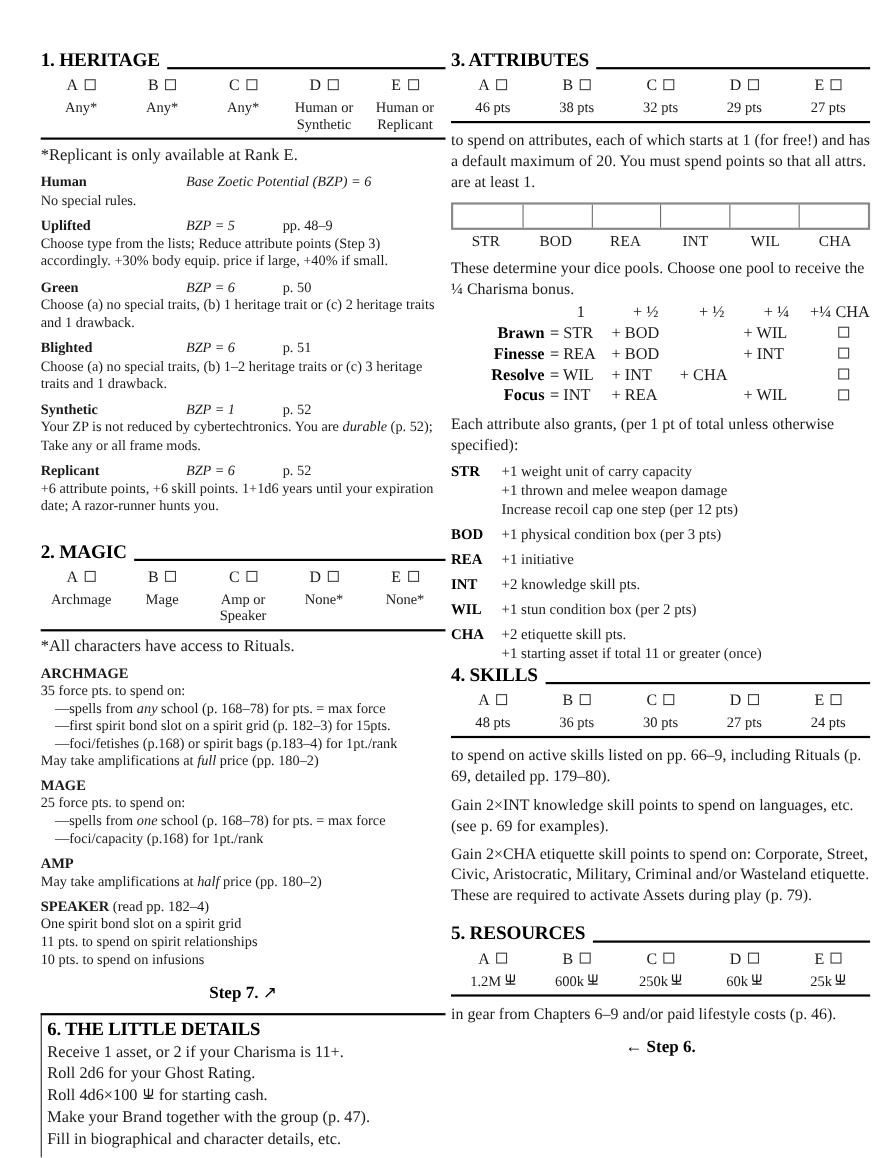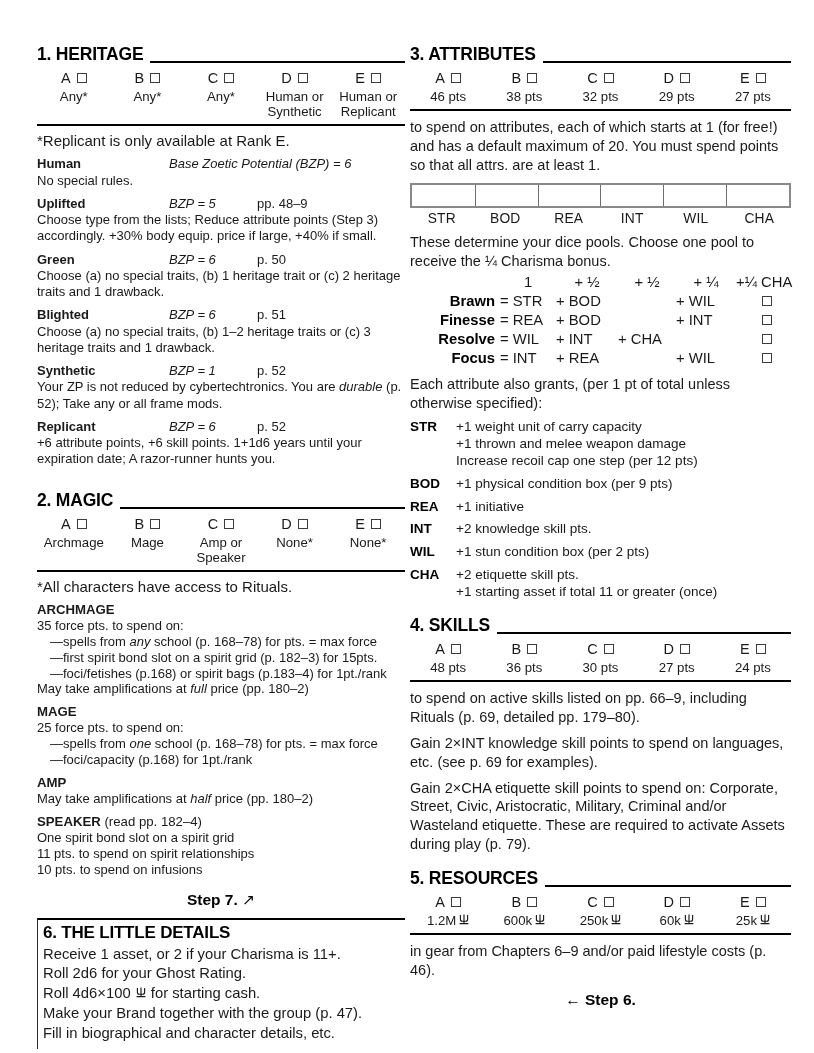--- a/index.html
+++ b/index.html
@@ -1,17 +1,17 @@
 <!DOCTYPE html>
 <html><head>
 <meta charset="utf-8">
 <style>
   html,body{margin:0;padding:0;background:#fff;}
   .page{position:relative;width:814px;height:1053px;background:#fff;overflow:hidden;
-        font-family:Liberation Sans, sans-serif;color:#1a1a1a;}
+        font-family:Liberation Serif, serif;color:#1a1a1a;}
   .col{position:absolute;top:44px;}
   #col-left{left:37px;width:368px;}
   #col-right{left:410px;width:381px;}
 
   .sec-head{display:flex;align-items:flex-end;color:#000;font-weight:bold;
             font-size:17.5px;letter-spacing:-0.2px;line-height:1.2;}
   .sec-head .rule{flex:1;border-bottom:2.2px solid #000;margin:0 0 2px 7px;}
 
   .rank-grid{display:grid;grid-template-columns:repeat(5,1fr);text-align:center;}
   .rank-letter{font-size:14.5px;padding:5px 0 1px;white-space:nowrap;}
@@ -308,21 +308,21 @@
       <div class="grant-row">
         <span class="grant-label">STR</span>
         <span>
           <div>+1 weight unit of carry capacity</div>
           <div>+1 thrown and melee weapon damage</div>
           <div>Increase recoil cap one step (per 12 pts)</div>
         </span>
       </div>
       <div class="grant-row">
         <span class="grant-label">BOD</span>
-        <span>+1 physical condition box (per 9 pts)</span>
+        <span>+1 physical condition box (per 3 pts)</span>
       </div>
       <div class="grant-row">
         <span class="grant-label">REA</span>
         <span>+1 initiative</span>
       </div>
       <div class="grant-row">
         <span class="grant-label">INT</span>
         <span>+2 knowledge skill pts.</span>
       </div>
       <div class="grant-row">
@@ -331,21 +331,21 @@
       </div>
       <div class="grant-row">
         <span class="grant-label">CHA</span>
         <span>
           <div>+2 etiquette skill pts.</div>
           <div>+1 starting asset if total 11 or greater (once)</div>
         </span>
       </div>
     </div>
 
-    <div style="margin-top:14px">
+    <div style="">
       <div class="sec-head">
         <span>4. SKILLS</span>
         <div class="rule"></div>
       </div>
       <div class="rank-grid">
         <div class="rank-letter"><span>A</span><span class="cb"></span></div>
         <div class="rank-letter"><span>B</span><span class="cb"></span></div>
         <div class="rank-letter"><span>C</span><span class="cb"></span></div>
         <div class="rank-letter"><span>D</span><span class="cb"></span></div>
         <div class="rank-letter"><span>E</span><span class="cb"></span></div>

